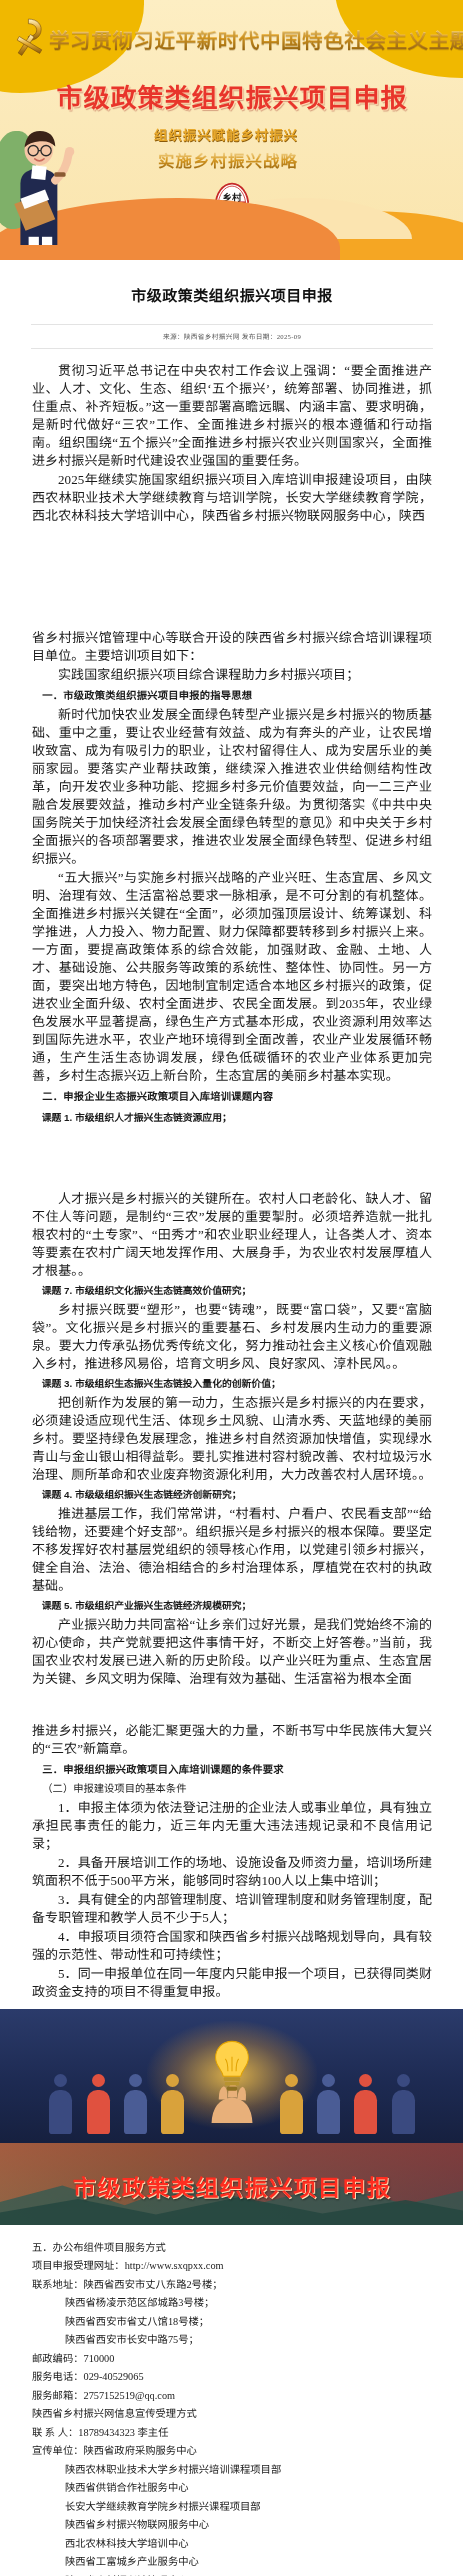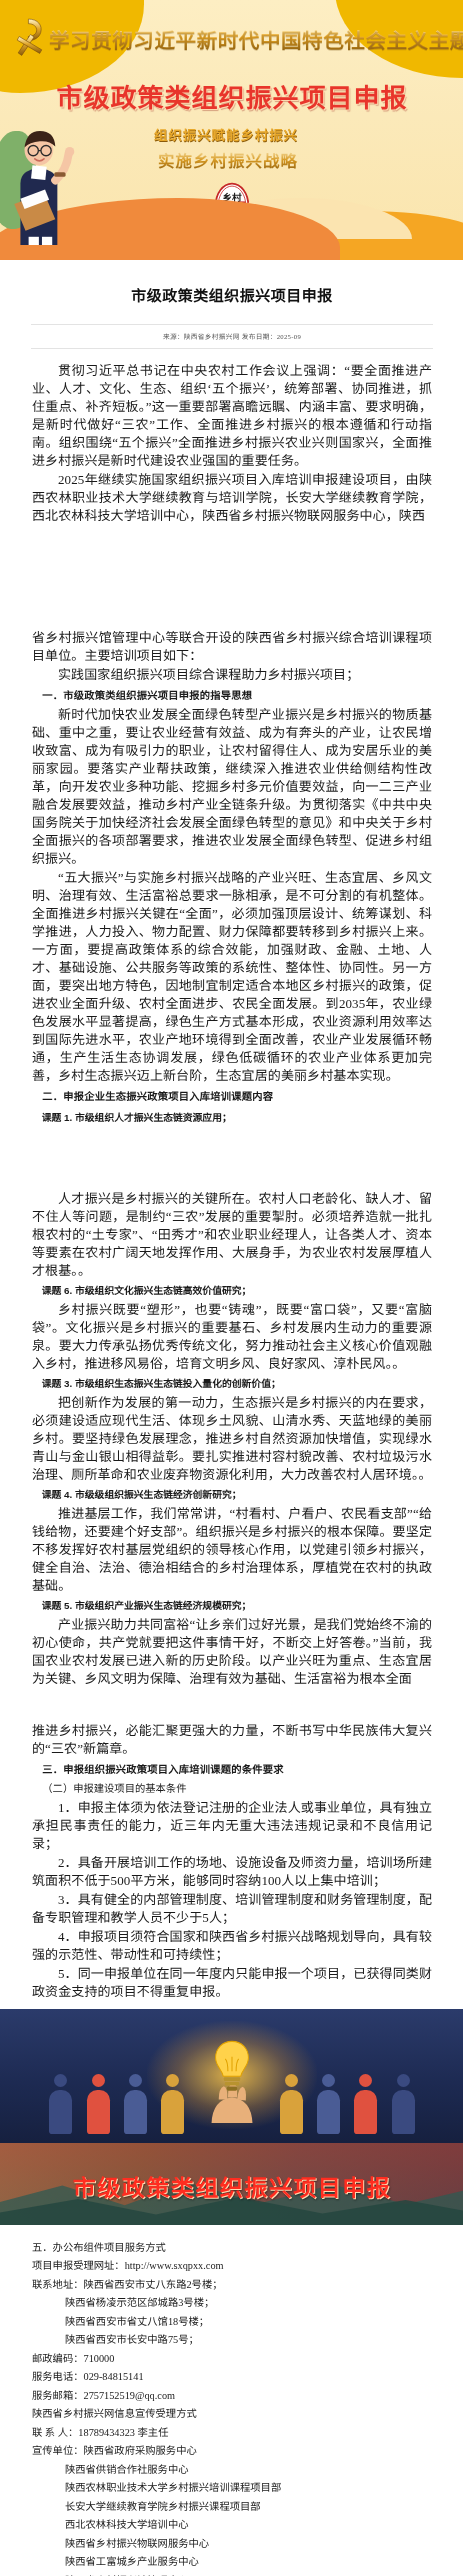--- a/index.html
+++ b/index.html
@@ -325,21 +325,21 @@
     <p class="para">实践国家组织振兴项目综合课程助力乡村振兴项目；</p>
     <h3 class="sec-head">一．市级政策类组织振兴项目申报的指导思想</h3>
     <p class="para">新时代加快农业发展全面绿色转型产业振兴是乡村振兴的物质基础、重中之重，要让农业经营有效益、成为有奔头的产业，让农民增收致富、成为有吸引力的职业，让农村留得住人、成为安居乐业的美丽家园。要落实产业帮扶政策，继续深入推进农业供给侧结构性改革，向开发农业多种功能、挖掘乡村多元价值要效益，向一二三产业融合发展要效益，推动乡村产业全链条升级。为贯彻落实《中共中央 国务院关于加快经济社会发展全面绿色转型的意见》和中央关于乡村全面振兴的各项部署要求，推进农业发展全面绿色转型、促进乡村组织振兴。</p>
     <p class="para">“五大振兴”与实施乡村振兴战略的产业兴旺、生态宜居、乡风文明、治理有效、生活富裕总要求一脉相承，是不可分割的有机整体。全面推进乡村振兴关键在“全面”，必须加强顶层设计、统筹谋划、科学推进，人力投入、物力配置、财力保障都要转移到乡村振兴上来。一方面，要提高政策体系的综合效能，加强财政、金融、土地、人才、基础设施、公共服务等政策的系统性、整体性、协同性。另一方面，要突出地方特色，因地制宜制定适合本地区乡村振兴的政策，促进农业全面升级、农村全面进步、农民全面发展。到2035年，农业绿色发展水平显著提高，绿色生产方式基本形成，农业资源利用效率达到国际先进水平，农业产地环境得到全面改善，农业产业发展循环畅通，生产生活生态协调发展，绿色低碳循环的农业产业体系更加完善，乡村生态振兴迈上新台阶，生态宜居的美丽乡村基本实现。</p>
     <h3 class="sec-head">二．申报企业生态振兴政策项目入库培训课题内容</h3>
     <h4 class="topic-head">课题 1. 市级组织人才振兴生态链资源应用；</h4>
 
     <div class="gap-l"></div>
 
     <p class="para">人才振兴是乡村振兴的关键所在。农村人口老龄化、缺人才、留不住人等问题，是制约“三农”发展的重要掣肘。必须培养造就一批扎根农村的“土专家”、“田秀才”和农业职业经理人，让各类人才、资本等要素在农村广阔天地发挥作用、大展身手，为农业农村发展厚植人才根基。。</p>
-    <h4 class="topic-head">课题 6. 市级组织文化振兴生态链高效价值研究；</h4>
+    <h4 class="topic-head">课题 7. 市级组织文化振兴生态链高效价值研究；</h4>
     <p class="para">乡村振兴既要“塑形”，也要“铸魂”，既要“富口袋”，又要“富脑袋”。文化振兴是乡村振兴的重要基石、乡村发展内生动力的重要源泉。要大力传承弘扬优秀传统文化，努力推动社会主义核心价值观融入乡村，推进移风易俗，培育文明乡风、良好家风、淳朴民风。。</p>
     <h4 class="topic-head">课题 3. 市级组织生态振兴生态链投入量化的创新价值；</h4>
     <p class="para">把创新作为发展的第一动力，生态振兴是乡村振兴的内在要求，必须建设适应现代生活、体现乡土风貌、山清水秀、天蓝地绿的美丽乡村。要坚持绿色发展理念，推进乡村自然资源加快增值，实现绿水青山与金山银山相得益彰。要扎实推进村容村貌改善、农村垃圾污水治理、厕所革命和农业废弃物资源化利用，大力改善农村人居环境。。</p>
     <h4 class="topic-head">课题 4. 市级级组织振兴生态链经济创新研究；</h4>
     <p class="para">推进基层工作，我们常常讲，“村看村、户看户、农民看支部”“给钱给物，还要建个好支部”。组织振兴是乡村振兴的根本保障。要坚定不移发挥好农村基层党组织的领导核心作用，以党建引领乡村振兴，健全自治、法治、德治相结合的乡村治理体系，厚植党在农村的执政基础。</p>
     <h4 class="topic-head">课题 5. 市级组织产业振兴生态链经济规模研究；</h4>
     <p class="para">产业振兴助力共同富裕“让乡亲们过好光景，是我们党始终不渝的初心使命，共产党就要把这件事情干好，不断交上好答卷。”当前，我国农业农村发展已进入新的历史阶段。以产业兴旺为重点、生态宜居为关键、乡风文明为保障、治理有效为基础、生活富裕为根本全面</p>
 
     <div class="gap-m"></div>
 
@@ -414,30 +414,30 @@
   </div>
 
   <div class="contact">
     <p>五．办公布组件项目服务方式</p>
     <p><span>项目申报受理网址：http://www.sxqpxx.com</span></p>
     <p>联系地址：陕西省西安市丈八东路2号楼；</p>
     <p class="ind1">陕西省杨凌示范区邰城路3号楼；</p>
     <p class="ind1">陕西省西安市省丈八馆18号楼；</p>
     <p class="ind1">陕西省西安市长安中路75号；</p>
     <p>邮政编码：710000</p>
-    <p>服务电话：029-84815141</p>
+    <p>服务电话：029-40529065</p>
     <p>服务邮箱：2757152519@qq.com</p>
     <p>陕西省乡村振兴网信息宣传受理方式</p>
     <p>联 系 人：18789434323  李主任</p>
     <p>宣传单位：陕西省政府采购服务中心</p>
+    <p class="ind1">陕西农林职业技术大学乡村振兴培训课程项目部</p>
     <p class="ind1">陕西省供销合作社服务中心</p>
-    <p class="ind1">陕西农林职业技术大学乡村振兴培训课程项目部</p>
     <p class="ind1">长安大学继续教育学院乡村振兴课程项目部</p>
+    <p class="ind1">陕西省乡村振兴物联网服务中心</p>
     <p class="ind1">西北农林科技大学培训中心</p>
-    <p class="ind1">陕西省乡村振兴物联网服务中心</p>
     <p class="ind1">陕西省工富城乡产业服务中心</p>
     <p class="ind1">陕西省乡村振兴馆管理中心</p>
   </div>
 
   <div class="cityphoto">
     <div class="sky"></div>
 
     <div class="haze"></div>
   </div>
 

